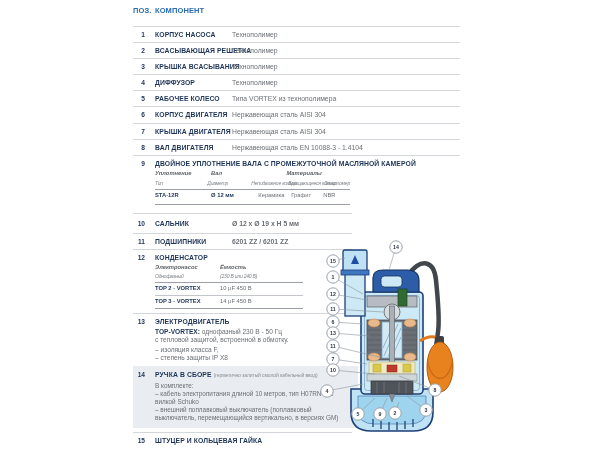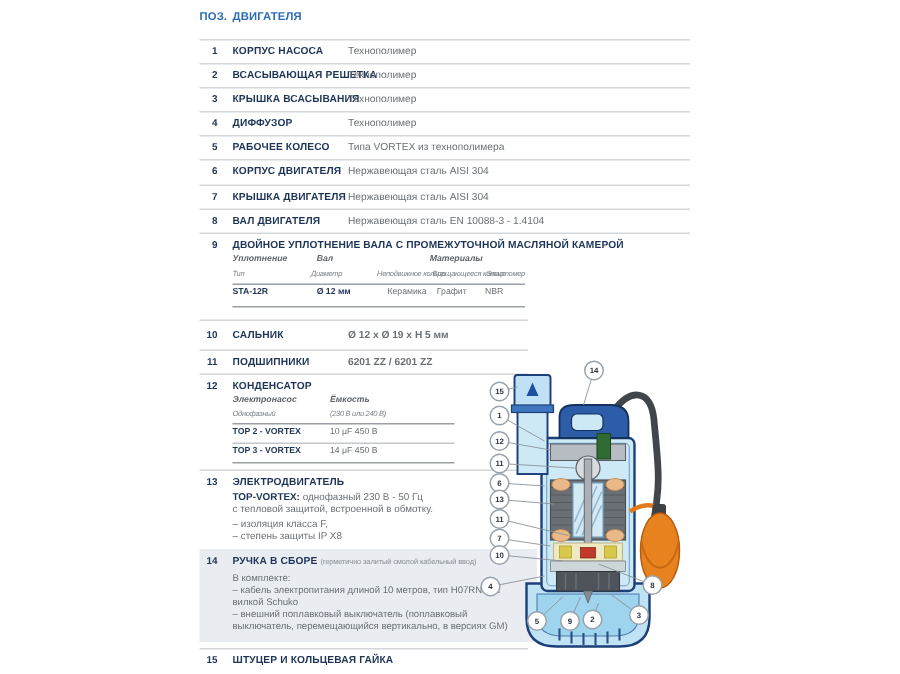--- a/index.html
+++ b/index.html
@@ -52,21 +52,21 @@
 </style>
 </head>
 <body>
 
 <div class="page">
 
   <div class="content">
 
     <div class="hdr">
       <span class="h-pos">ПОЗ.</span>
-      <span class="h-comp">ДВИГАТЕЛЯ</span>
+      <span class="h-comp">КОМПОНЕНТ</span>
     </div>
 
     <div id="rows">
   <div class="row wide">
     <span class="num">1</span>
     <span class="name">КОРПУС НАСОСА</span>
     <span class="desc">Технополимер</span>
   </div>
 
   <div class="row wide">

